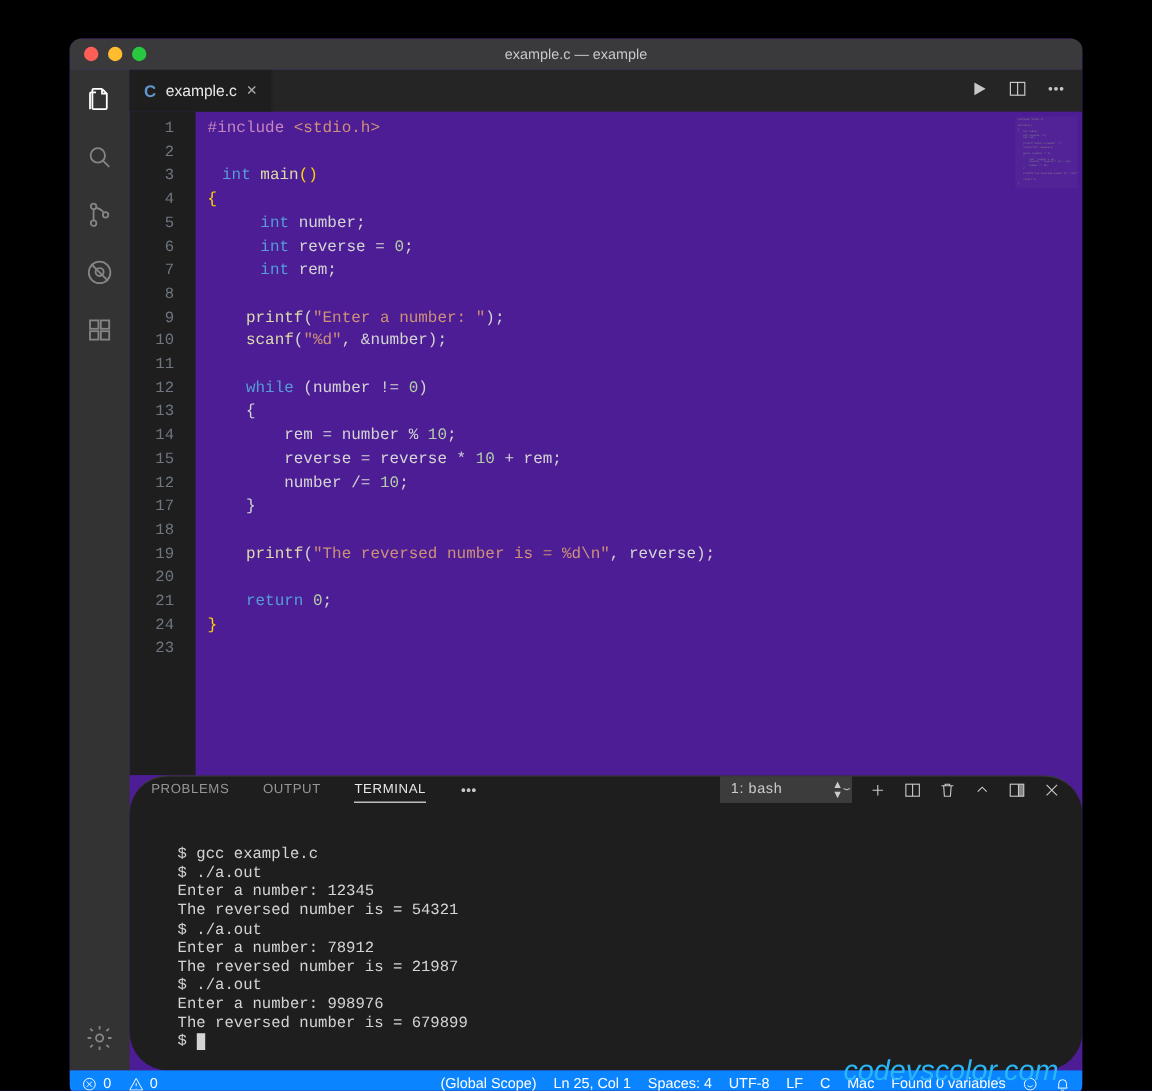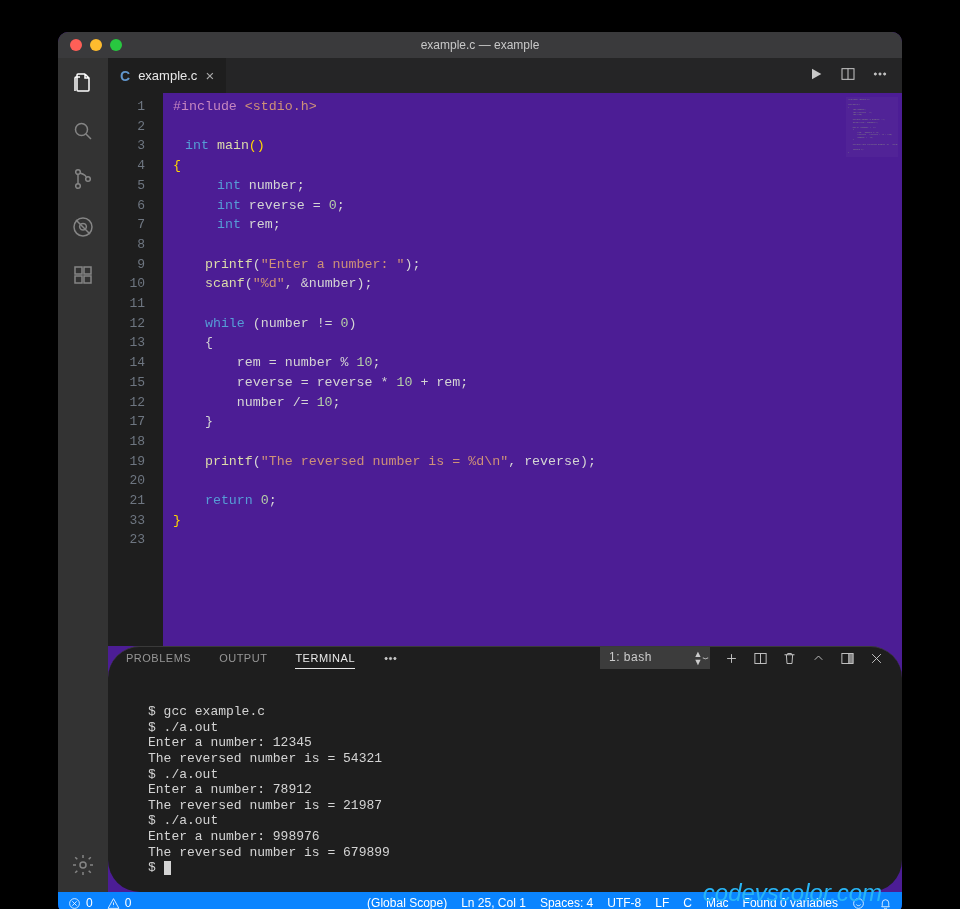--- a/index.html
+++ b/index.html
@@ -301,21 +301,21 @@
             <div>12</div>
             <div>13</div>
             <div>14</div>
             <div>15</div>
             <div>12</div>
             <div>17</div>
             <div>18</div>
             <div>19</div>
             <div>20</div>
             <div>21</div>
-            <div>33</div>
+            <div>24</div>
             <div>23</div>
           </div>
         <div class="code" id="code"><div><span class="pp">#include</span><span class="pn"> </span><span class="st">&lt;stdio.h&gt;</span></div><div>&nbsp;</div><div><span class="ty">int</span><span class="pn"> </span><span class="fn">main</span><span class="br">()</span></div><div><span class="br">{</span></div><div><span class="pn">    </span><span class="ty">int</span><span class="pn"> number;</span></div><div><span class="pn">    </span><span class="ty">int</span><span class="pn"> reverse = </span><span class="nu">0</span><span class="pn">;</span></div><div><span class="pn">    </span><span class="ty">int</span><span class="pn"> rem;</span></div><div>&nbsp;</div><div><span class="pn">    </span><span class="fn">printf</span><span class="pn">(</span><span class="st">"Enter a number: "</span><span class="pn">);</span></div><div><span class="pn">    </span><span class="fn">scanf</span><span class="pn">(</span><span class="st">"%d"</span><span class="pn">, &amp;number);</span></div><div>&nbsp;</div><div><span class="pn">    </span><span class="kw">while</span><span class="pn"> (number != </span><span class="nu">0</span><span class="pn">)</span></div><div><span class="pn">    {</span></div><div><span class="pn">        rem = number % </span><span class="nu">10</span><span class="pn">;</span></div><div><span class="pn">        reverse = reverse * </span><span class="nu">10</span><span class="pn"> + rem;</span></div><div><span class="pn">        number /= </span><span class="nu">10</span><span class="pn">;</span></div><div><span class="pn">    }</span></div><div>&nbsp;</div><div><span class="pn">    </span><span class="fn">printf</span><span class="pn">(</span><span class="st">"The reversed number is = %d\n"</span><span class="pn">, reverse);</span></div><div>&nbsp;</div><div><span class="pn">    </span><span class="kw">return</span><span class="pn"> </span><span class="nu">0</span><span class="pn">;</span></div><div><span class="br">}</span></div><div>&nbsp;</div></div>
         <div class="minimap" id="minimap">#include &lt;stdio.h&gt;
 
 int main()
 {
     int number;
     int reverse = 0;
     int rem;

